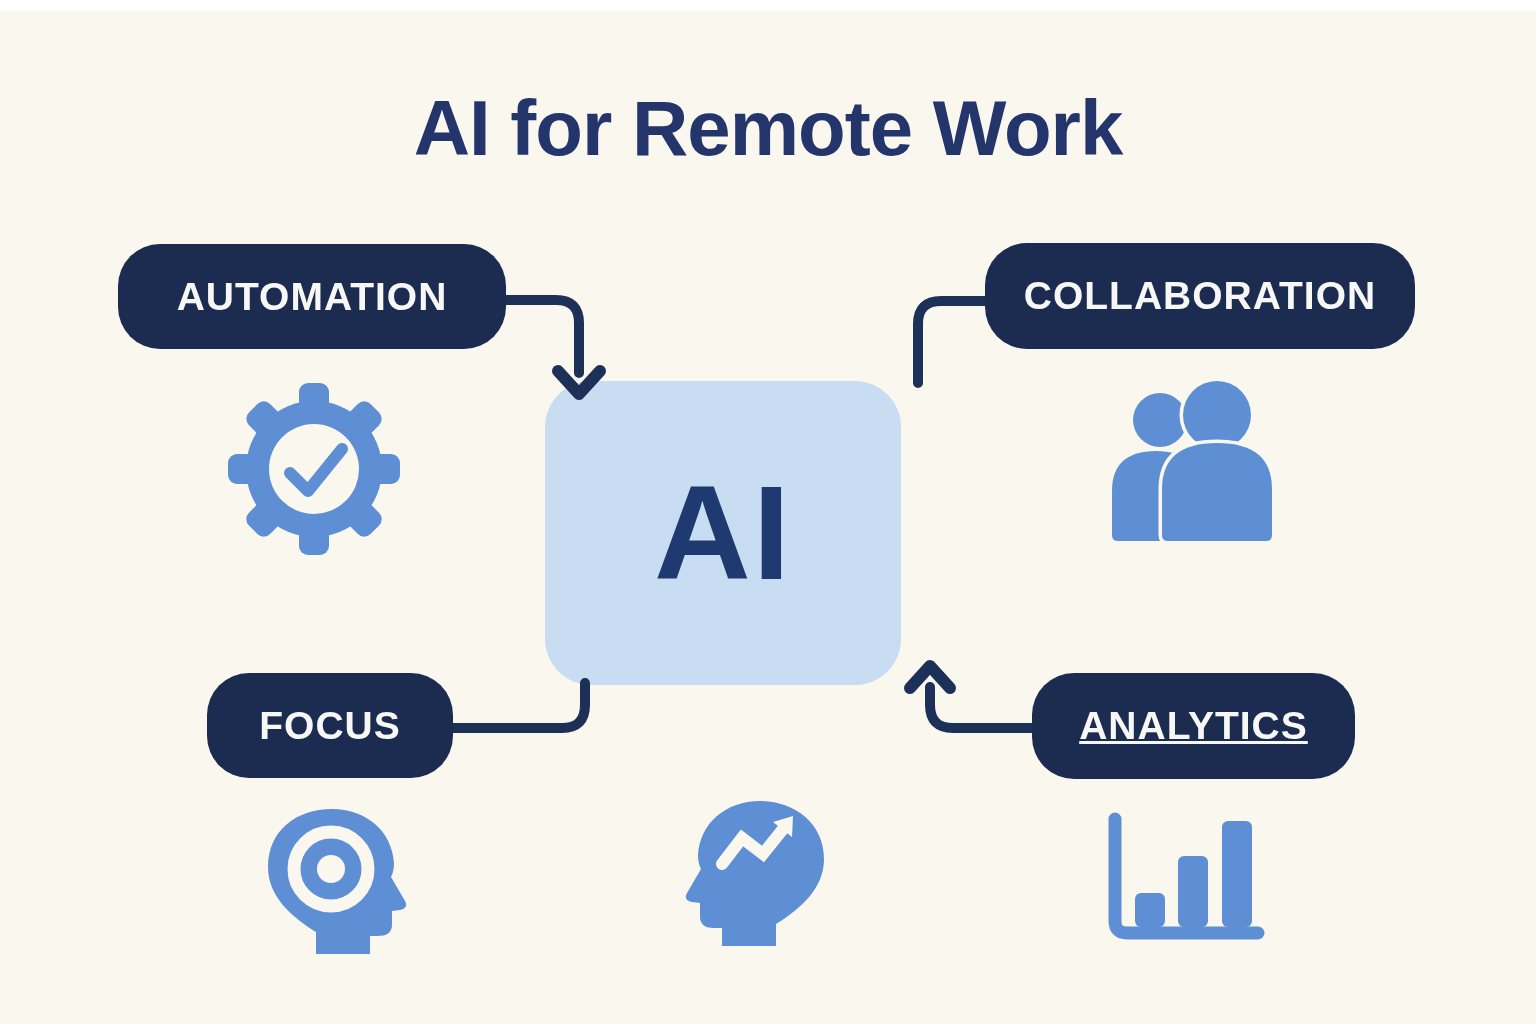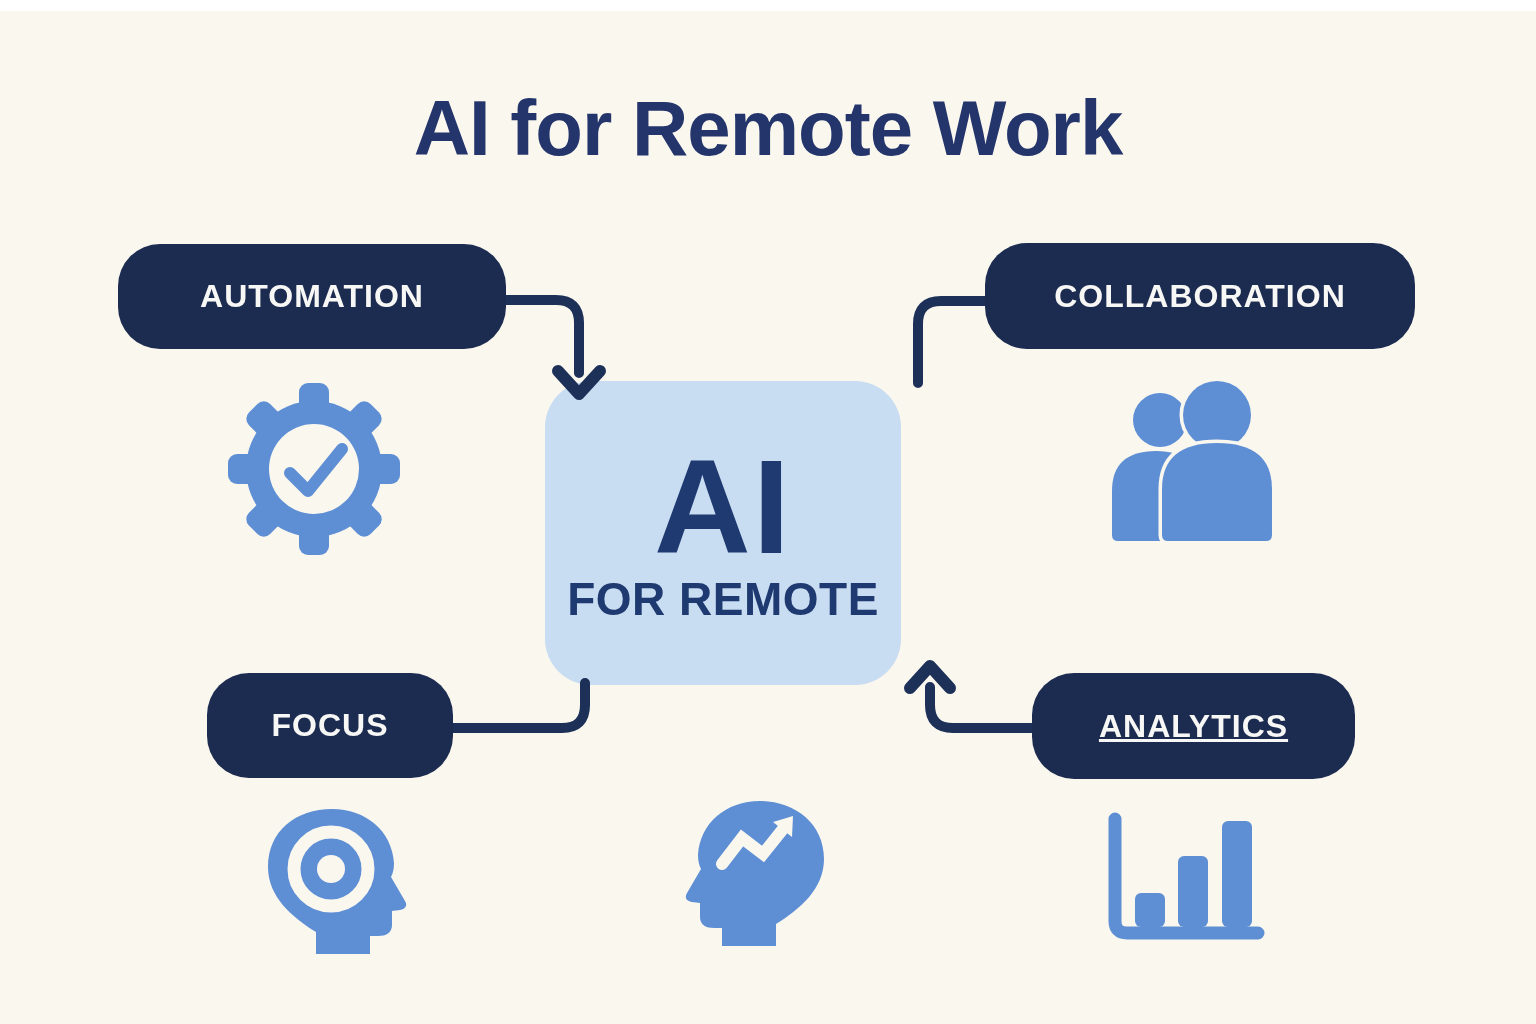--- a/index.html
+++ b/index.html
@@ -38,21 +38,21 @@
     font-size:46px;font-weight:700;line-height:1.12;
     letter-spacing:.5px;text-align:center;
     color:var(--center-text-navy,#1f3a70);
   }
   .pill{
     position:absolute;
     background:var(--pill-navy,#1c2b50);
     border-radius:42px;
     display:flex;align-items:center;justify-content:center;
     color:var(--pill-text,#f7f7f5);
-    font-size:32px;font-weight:700;letter-spacing:1px;
+    font-size:39px;font-weight:700;letter-spacing:1px;
     z-index:3;
   }
   .pill-automation{left:118px;top:233px;width:388px;height:105px;}
   .pill-collaboration{left:985px;top:232px;width:430px;height:106px;}
   .pill-focus{left:207px;top:662px;width:246px;height:105px;}
   .pill-analytics{left:1032px;top:662px;width:323px;height:106px;text-decoration:underline;}
 
   .stroke-navy{stroke:var(--connector-navy,#1d3058);fill:none;stroke-linecap:round;stroke-linejoin:round;}
   .fill-blue{fill:var(--icon-blue,#5e8fd4);}
   .fill-bg{fill:var(--background,#faf7ef);}
@@ -62,21 +62,20 @@
 </style>
 </head>
 <body>
 
 <div class="canvas">
 
   <h1 class="page-title">AI for Remote Work</h1>
 
   <div class="center-box">
     <div class="center-heading">AI</div>
-    <div class="center-sub">FOR REMOTE</div>
   </div>
 
   <svg class="connector-layer" viewBox="0 0 1536 1024" xmlns="http://www.w3.org/2000/svg">
 
     <g>
       <path class="stroke-navy" stroke-width="10" d="M 500 289 L 556 289 Q 579 289 579 312 L 579 362"></path>
       <polyline class="stroke-navy" stroke-width="12" points="558,360 579,383 600,360"></polyline>
     </g>
     <g>
       <path class="stroke-navy" stroke-width="10" d="M 990 290 L 941 290 Q 918 290 918 313 L 918 372"></path>

